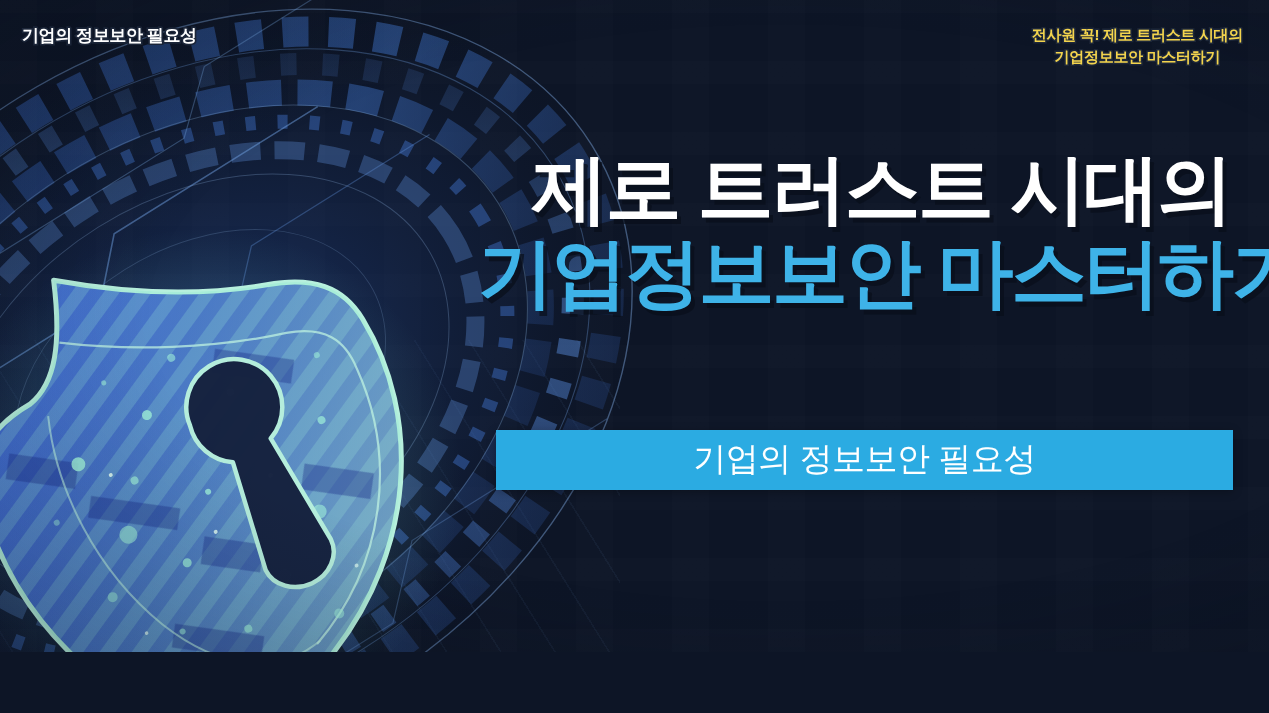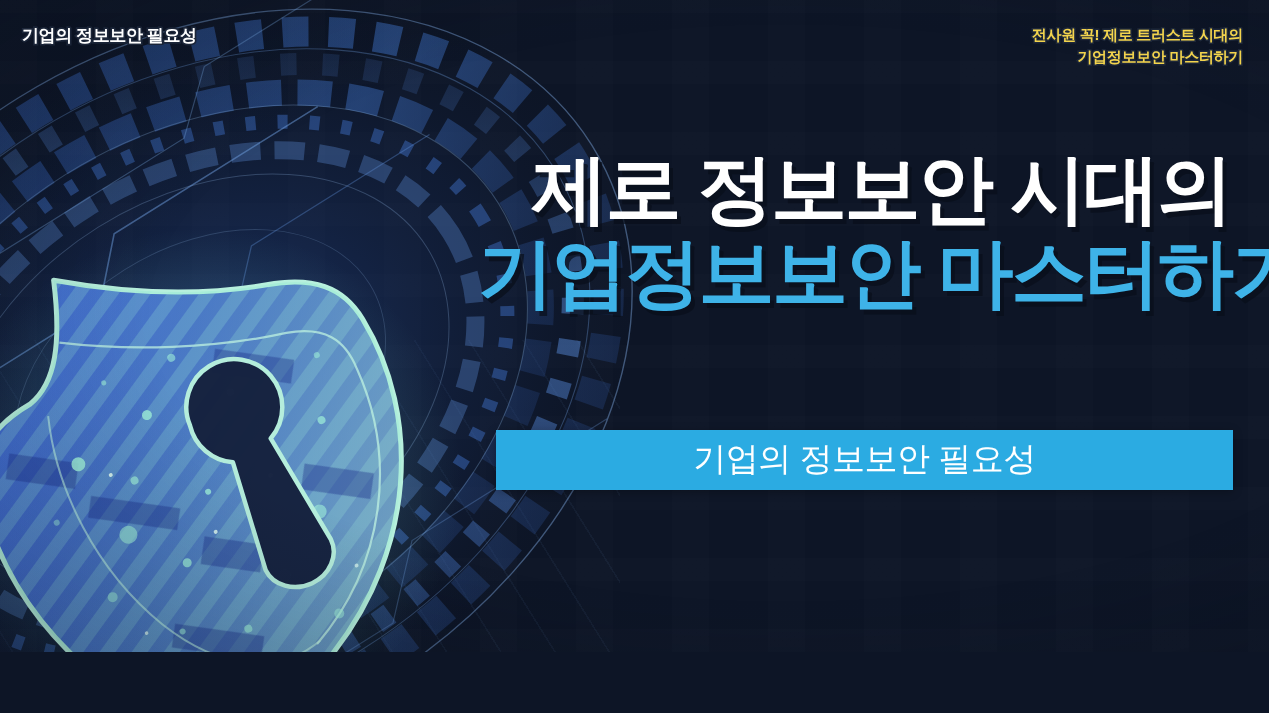--- a/index.html
+++ b/index.html
@@ -47,21 +47,21 @@
 
   
   .hdr-left {
     position:absolute; left:22px; top:24px;
     font-size:17px; font-weight:bold; color:#ffffff; letter-spacing:-0.4px;
     -webkit-text-stroke:3.4px #1b2538;
     paint-order:stroke fill;
     white-space:nowrap;
   }
   .hdr-right {
-    position:absolute; right:26px; top:24px; text-align:right;
+    position:absolute; right:26px; top:24px; text-align:center;
     font-size:15px; font-weight:bold; color:#f3d44d; line-height:1.45;
     letter-spacing:-0.3px;
     -webkit-text-stroke:3px #1d2739;
     paint-order:stroke fill;
     white-space:nowrap;
   }
 
   
   .title-block { position:absolute; left:470px; top:150px; width:780px; }
 
@@ -252,21 +252,21 @@
   <div class="vignette"></div>
 
   <div class="hdr-left">기업의 정보보안 필요성</div>
 
   <div class="hdr-right">
     <div>전사원 꼭! 제로 트러스트 시대의</div>
     <div>기업정보보안 마스터하기</div>
   </div>
 
   <div class="title-block">
-    <div class="t-line2">제로 정보보안 시대의</div>
+    <div class="t-line2">제로 트러스트 시대의</div>
     <div class="t-line3">기업정보보안 마스터하기</div>
   </div>
 
   <div class="banner">
     <span class="banner-text">기업의 정보보안 필요성</span>
   </div>
 
 </div>
 
 </body></html>

